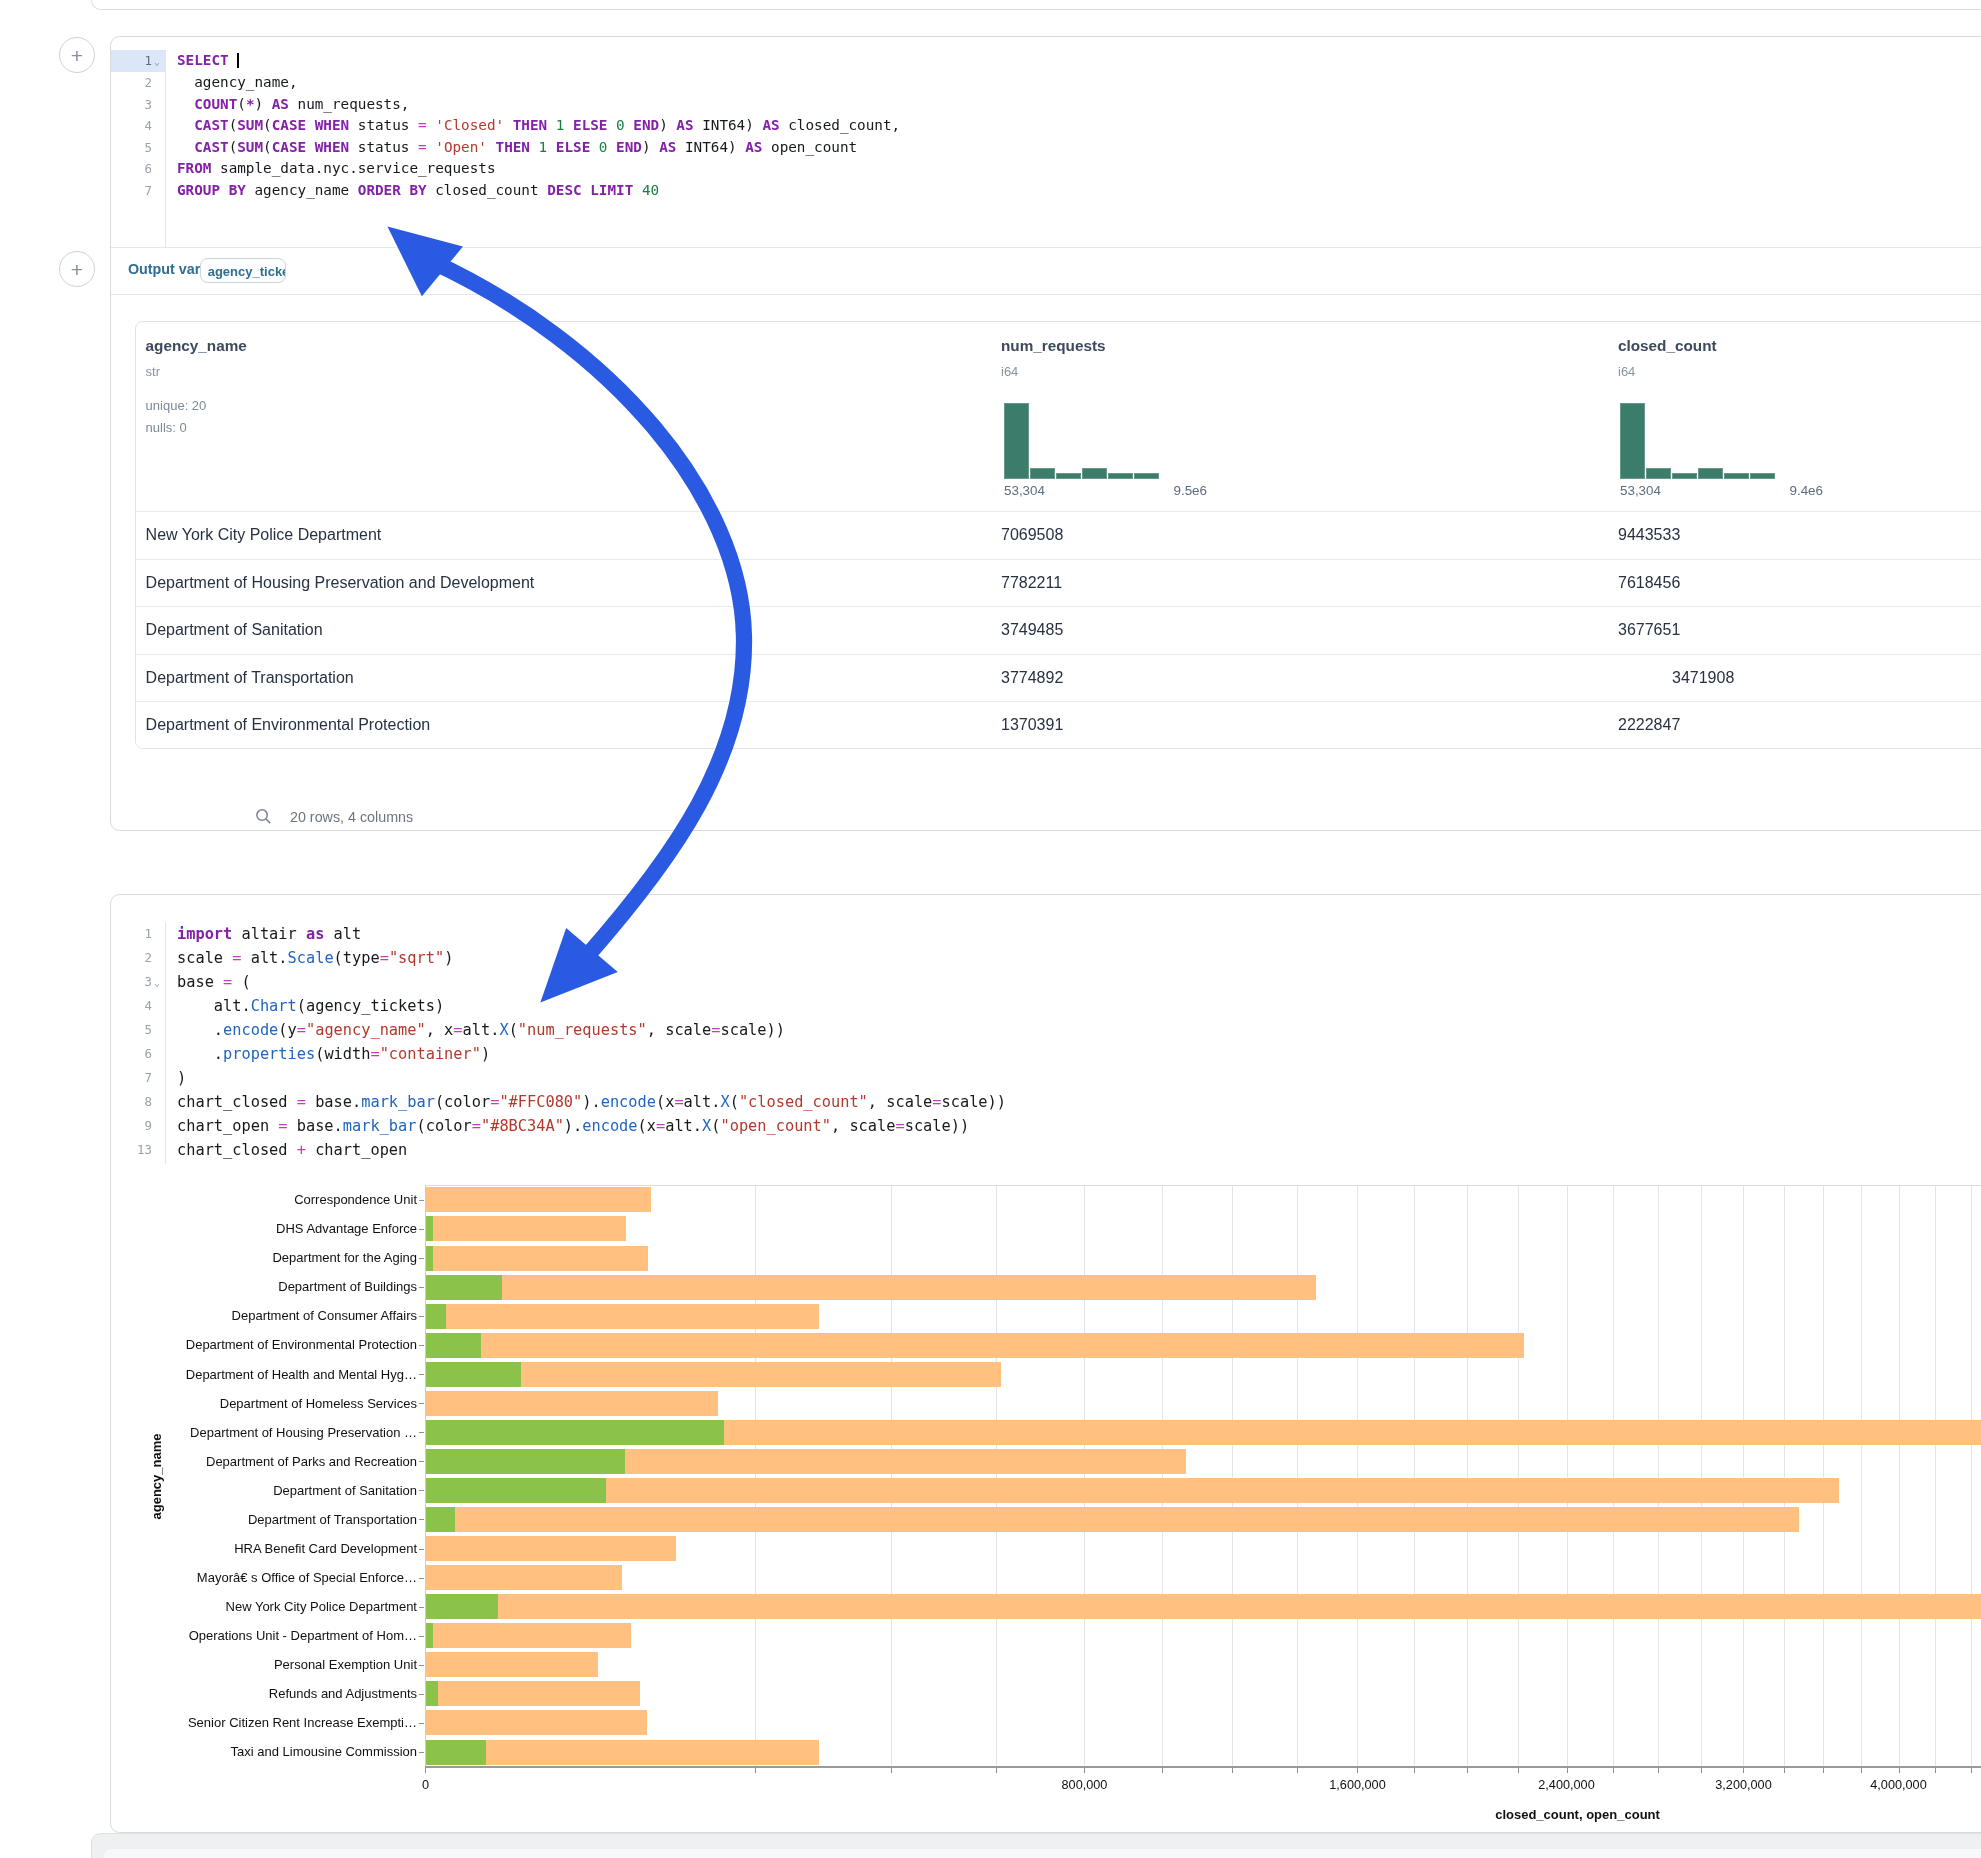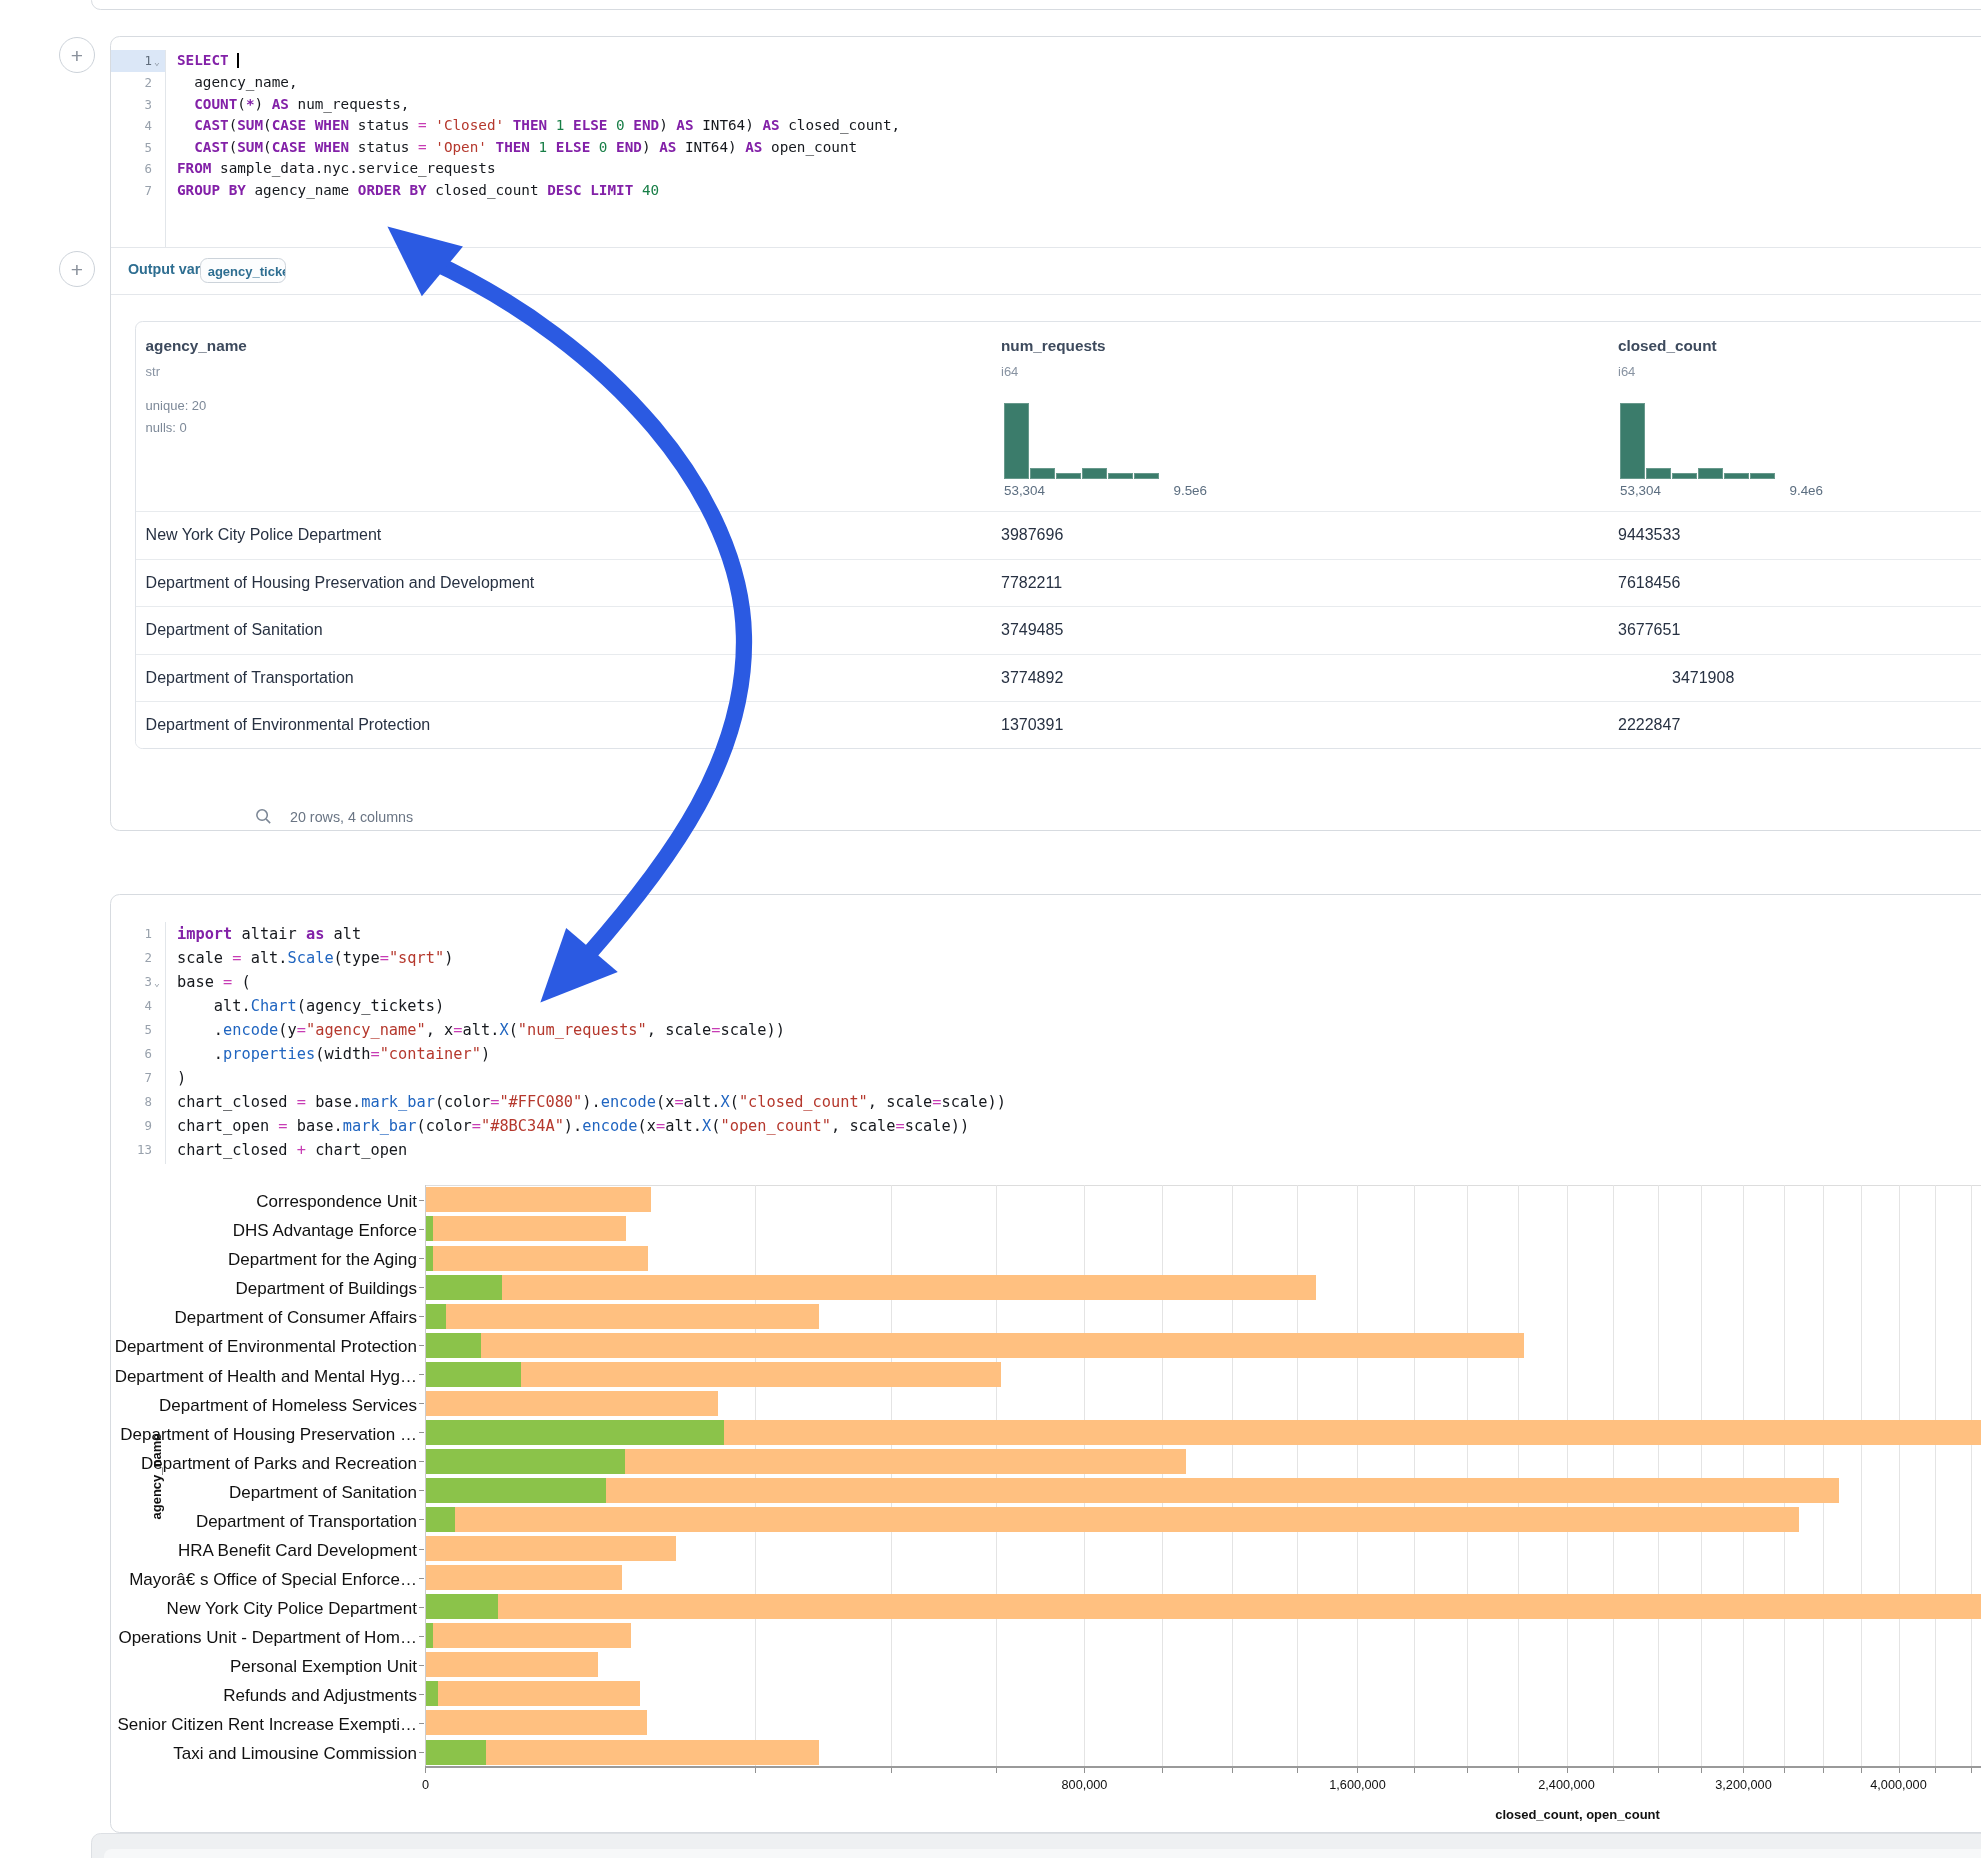--- a/index.html
+++ b/index.html
@@ -53,21 +53,21 @@
                font-size:13.4px;color:#5c6e80;}
   .trow{position:absolute;left:0;right:0;height:47px;border-top:1px solid #e8ebee;background:#fff;}
   .tcell{position:absolute;top:14.3px;font-size:16px;color:#273142;white-space:nowrap;}
   .tbl-footer{position:absolute;top:765px;left:143px;height:29px;display:flex;align-items:center;
               color:#6a7584;font-size:14.3px;}
   .tbl-footer svg{margin-right:17px;}
   
   #chart-layer{position:absolute;left:0;top:0;width:1982px;height:1858px;pointer-events:none;}
   .gridline{position:absolute;width:1px;background:#e4e4e4;}
   .bar{position:absolute;height:25px;}
-  .ylab{position:absolute;font-size:17px;color:#111;text-align:right;white-space:nowrap;}
+  .ylab{position:absolute;font-size:13px;color:#111;text-align:right;white-space:nowrap;}
   .ytick{position:absolute;width:4.8px;height:1px;background:#919191;}
   .xtick{position:absolute;width:1px;height:4.8px;background:#919191;}
   .xlab{position:absolute;font-size:12.7px;color:#111;text-align:center;width:115px;}
   .axis-title{position:absolute;font-size:13px;font-weight:bold;color:#111;}
   #arrow{position:absolute;left:0;top:0;z-index:50;pointer-events:none;}
 </style>
 </head>
 <body>
 
 <div id="canvas">
@@ -124,21 +124,21 @@
           <div class="hist-bar" style="height: 11.5px;"></div>
           <div class="hist-bar" style="height: 6.1px;"></div>
           <div class="hist-bar" style="height: 6.1px;"></div>
         </div>
         <div class="hist-labels" style="left: 1484px;">
           <span>53,304</span>
           <span>9.4e6</span>
         </div>
         <div class="trow" style="top: 189px;">
           <div class="tcell" style="left: 9.6px;">New York City Police Department</div>
-          <div class="tcell" style="left: 865px;">3987696</div>
+          <div class="tcell" style="left: 865px;">7069508</div>
           <div class="tcell" style="left: 1482px;">9443533</div>
         </div>
         <div class="trow" style="top: 237px;">
           <div class="tcell" style="left: 9.6px;">Department of Housing Preservation and Development</div>
           <div class="tcell" style="left: 865px;">7782211</div>
           <div class="tcell" style="left: 1482px;">7618456</div>
         </div>
         <div class="trow" style="top: 284px;">
           <div class="tcell" style="left: 9.6px;">Department of Sanitation</div>
           <div class="tcell" style="left: 865px;">3749485</div>

